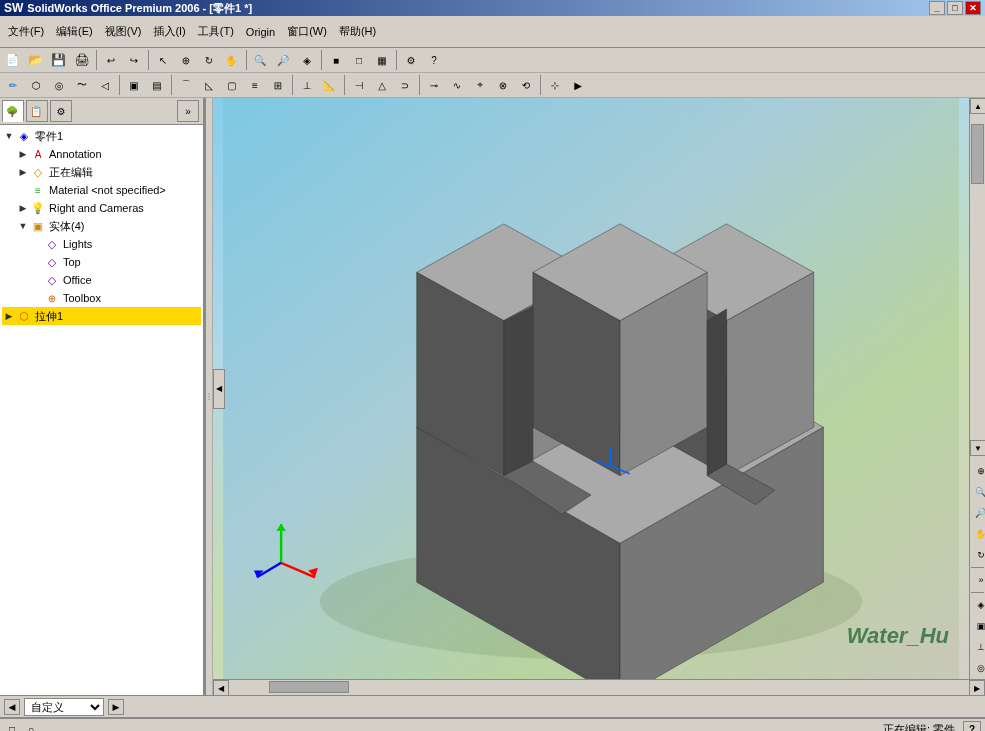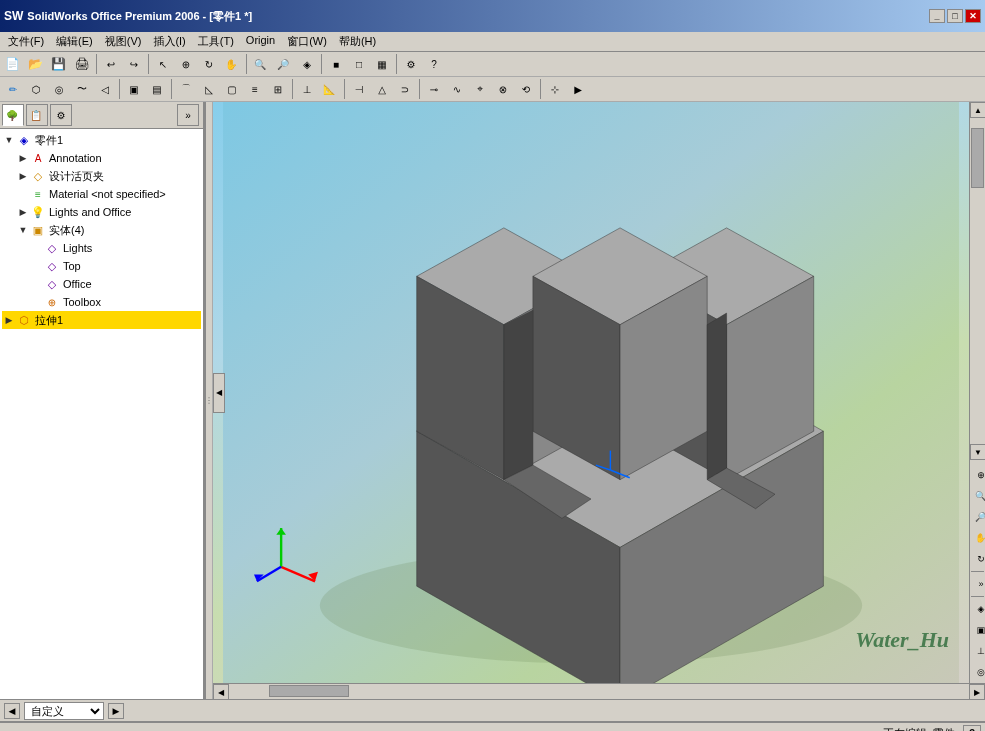--- a/index.html
+++ b/index.html
@@ -1,35 +1,35 @@
 <!DOCTYPE html>
 <html><head>
   <meta charset="utf-8">
   <style>
     * { margin: 0; padding: 0; box-sizing: border-box; }
     body { width: 985px; height: 731px; overflow: hidden; background: #d4d0c8; font-family: 'MS Sans Serif', Arial, sans-serif; font-size: 11px; }
 
     
     #title-bar {
-      width: 100%; height: 32px; background: linear-gradient(to right, #0a246a, #a6caf0);
+      width: 100%; height: 16px; background: linear-gradient(to right, #0a246a, #a6caf0);
       display: flex; align-items: center; justify-content: space-between; padding: 0 4px;
       color: white; font-size: 11px; font-weight: bold;
     }
     #title-bar-left { display: flex; align-items: center; gap: 4px; }
     #title-bar-right { display: flex; gap: 2px; }
     .title-btn {
       width: 16px; height: 14px; background: #d4d0c8; border: 1px solid #888;
       display: flex; align-items: center; justify-content: center; font-size: 9px; cursor: pointer;
       color: black; font-weight: bold;
     }
 
     
     #menu-bar {
-      width: 100%; height: 20px; background: #d4d0c8; border-bottom: 1px solid #888;
-      display: flex; align-items: flex-start; padding: 0 2px;
+      width: 100%; height: 32px; background: #d4d0c8; border-bottom: 1px solid #888;
+      display: flex; align-items: center; padding: 0 2px;
     }
     .menu-item {
       padding: 2px 6px; font-size: 11px; cursor: pointer; white-space: nowrap;
     }
     .toolbar-row {
       display: flex; align-items: center; padding: 1px 2px; gap: 1px; min-height: 24px; flex-wrap: wrap;
     }
     .tb-sep { width: 1px; height: 20px; background: #888; margin: 0 2px; }
     .tb-btn {
       width: 22px; height: 22px; background: #d4d0c8; border: 1px solid transparent;
@@ -85,21 +85,21 @@
       flex: 1; position: relative; overflow: hidden;
       background: linear-gradient(160deg, #87ceeb 0%, #b0d8e8 30%, #c8ddb0 60%, #d4d0c8 100%);
     }
 
     
     #model-svg { position: absolute; top: 0; left: 0; width: 100%; height: 100%; }
 
     
     #watermark {
       position: absolute; bottom: 30px; right: 20px;
-      color: #2d6b3a; font-size: 22px; font-style: italic; font-family: Liberation Serif, serif;
+      color: #2d6b3a; font-size: 22px; font-style: italic; font-family: Liberation Sans, sans-serif;
       font-weight: bold; opacity: 0.8;
     }
     .rtb-btn {
       width: 20px; height: 20px; background: #d4d0c8; border: 1px solid transparent;
       display: flex; align-items: center; justify-content: center; cursor: pointer; font-size: 9px; margin: 1px;
     }
 
     
     #status-bar {
       width: 100%; height: 22px; background: #d4d0c8; border-top: 2px solid #888;
@@ -258,33 +258,33 @@
 
       <div class="tree-item tree-indent-1">
         <span class="tree-expand">▶</span>
         <span class="tree-icon" style="color:#cc0000;font-size:10px;">A</span>
         <span class="tree-label">Annotation</span>
       </div>
 
       <div class="tree-item tree-indent-1">
         <span class="tree-expand">▶</span>
         <span class="tree-icon icon-yellow">◇</span>
-        <span class="tree-label">设计活页夹</span>
+        <span class="tree-label">正在编辑</span>
       </div>
 
       <div class="tree-item tree-indent-1">
         <span class="tree-expand" style="opacity:0;">▶</span>
         <span class="tree-icon" style="color:#33aa33;font-size:10px;">≡</span>
         <span class="tree-label">Material &lt;not specified&gt;</span>
       </div>
 
       <div class="tree-item tree-indent-1">
         <span class="tree-expand">▶</span>
         <span class="tree-icon icon-yellow">💡</span>
-        <span class="tree-label">Lights and Office</span>
+        <span class="tree-label">Right and Cameras</span>
       </div>
 
       <div class="tree-item tree-indent-1">
         <span class="tree-expand">▼</span>
         <span class="tree-icon icon-yellow">▣</span>
         <span class="tree-label">实体(4)</span>
       </div>
 
       <div class="tree-item tree-indent-2">
         <span class="tree-expand" style="opacity:0;">▶</span>

